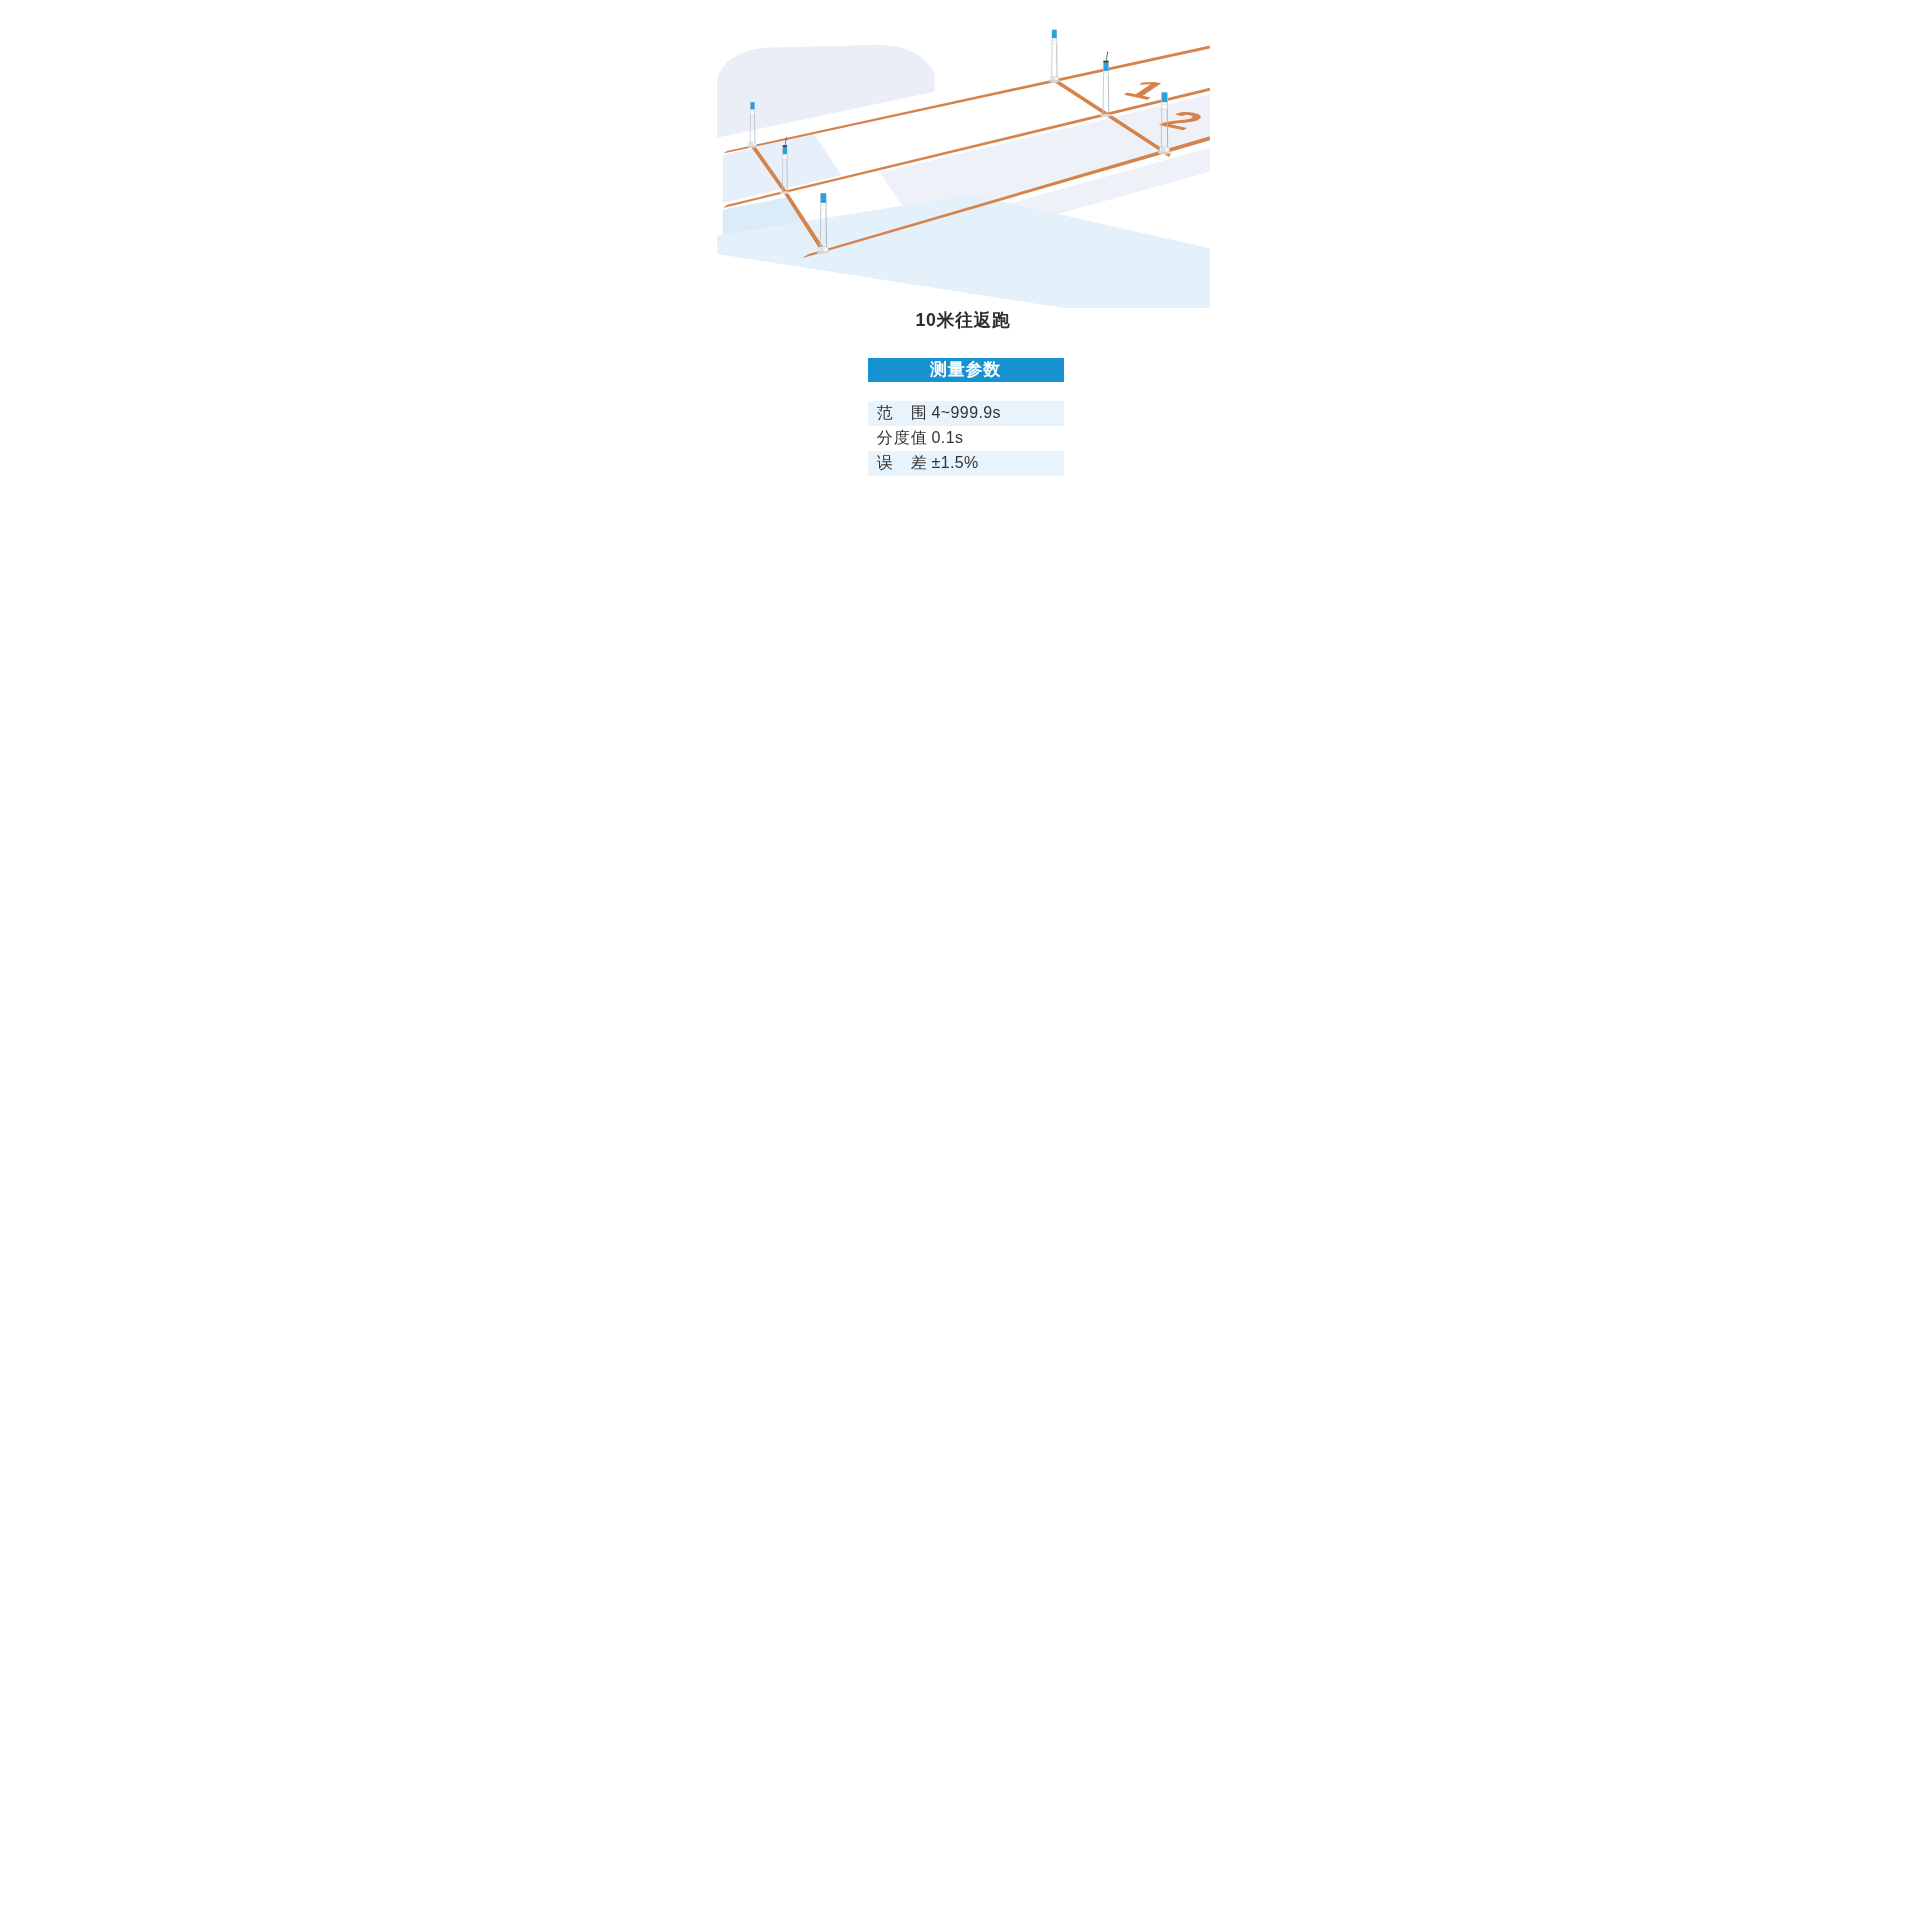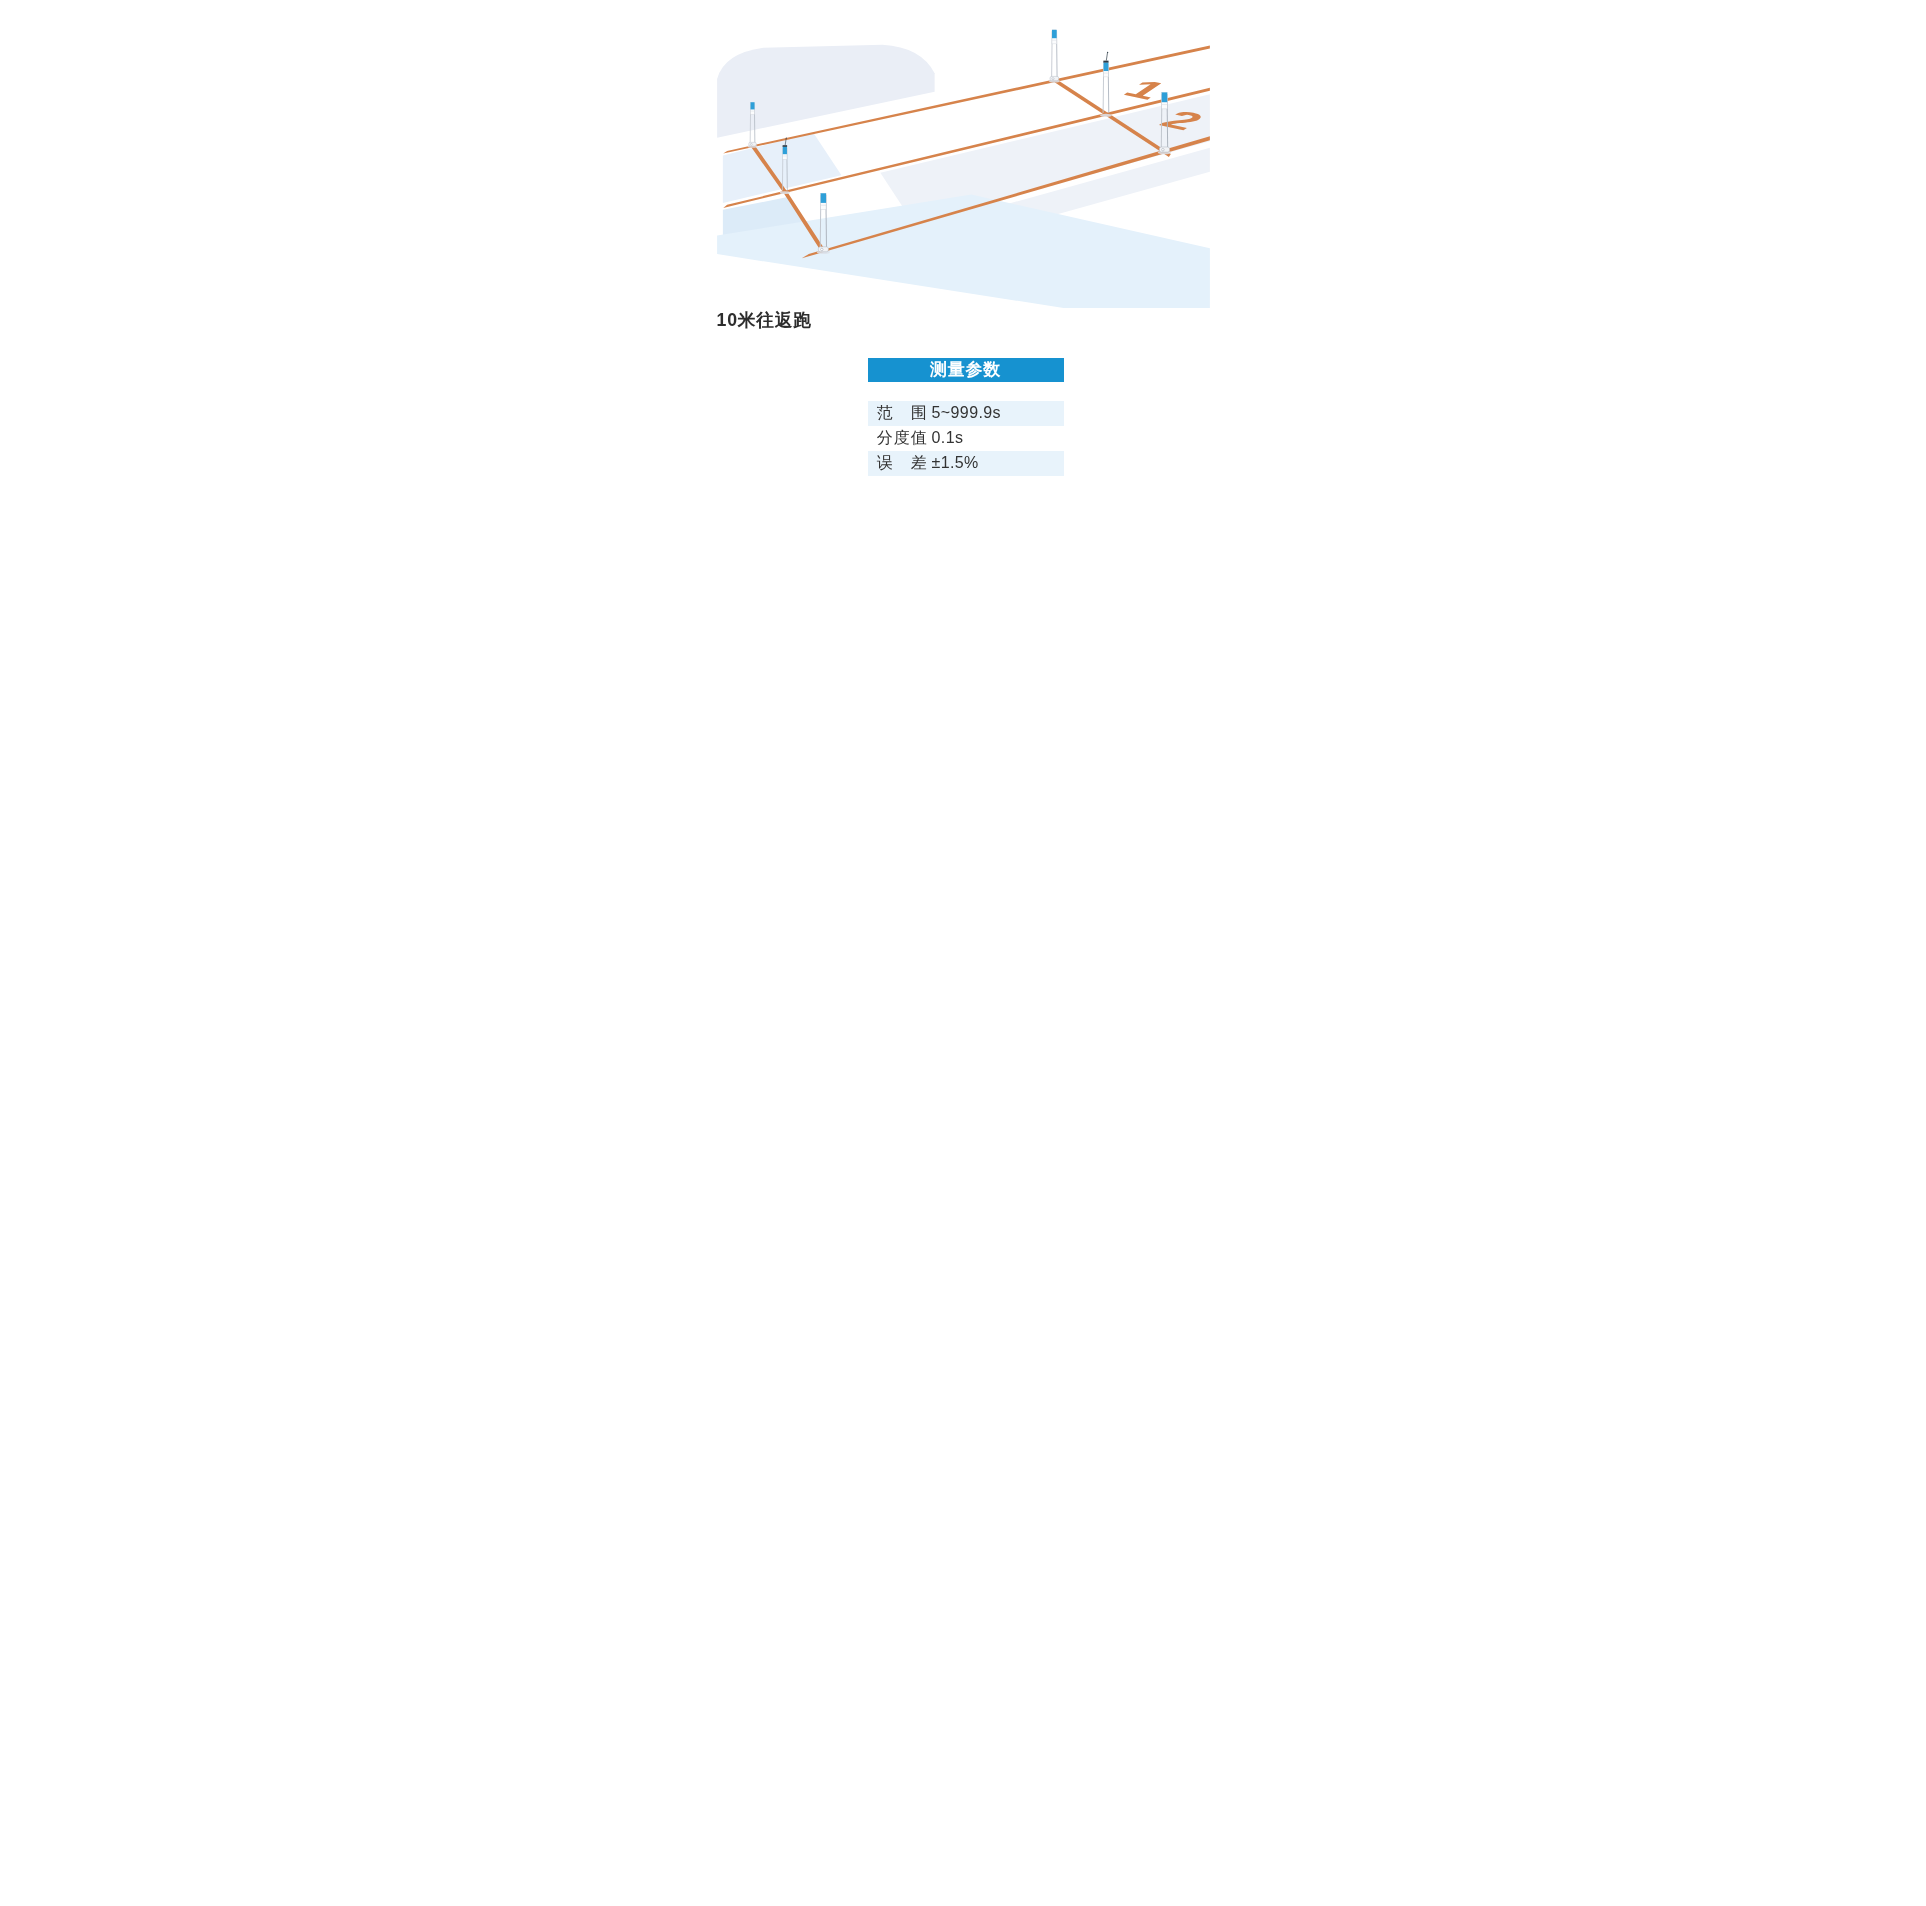--- a/index.html
+++ b/index.html
@@ -7,21 +7,21 @@
     position:relative;
     width:493px;height:477px;
     margin:0 auto;
     background:#ffffff;
     font-family:"Liberation Sans","DejaVu Sans",sans-serif;
     overflow:hidden;
   }
   .scene{position:absolute;left:0;top:0;width:493px;height:308px;display:block;}
   .caption{
     position:absolute;left:0;top:310px;width:100%;
-    text-align:left;
+    text-align:center;
     font-size:17.7px;font-weight:bold;color:#2d2d2d;
     letter-spacing:0.8px;line-height:21px;
   }
   .params{
     position:absolute;left:151px;top:358px;width:196px;
     color:#333333;
   }
   .params-header{
     height:23.5px;background:#1692d0;color:#ffffff;
     display:flex;align-items:center;justify-content:center;
@@ -107,21 +107,21 @@
   <div class="caption">10米往返跑</div>
 
   <div class="params">
     <div class="params-header">测量参数</div>
 
     <div class="params-row r1 alt">
       <span class="param-label">
           <span>范</span>
           <span>围</span>
         </span>
-      <span class="param-value">5~999.9s</span>
+      <span class="param-value">4~999.9s</span>
     </div>
 
     <div class="params-row r2">
       <span class="param-label">
           <span>分</span>
           <span>度</span>
           <span>值</span>
         </span>
       <span class="param-value">0.1s</span>
     </div>

